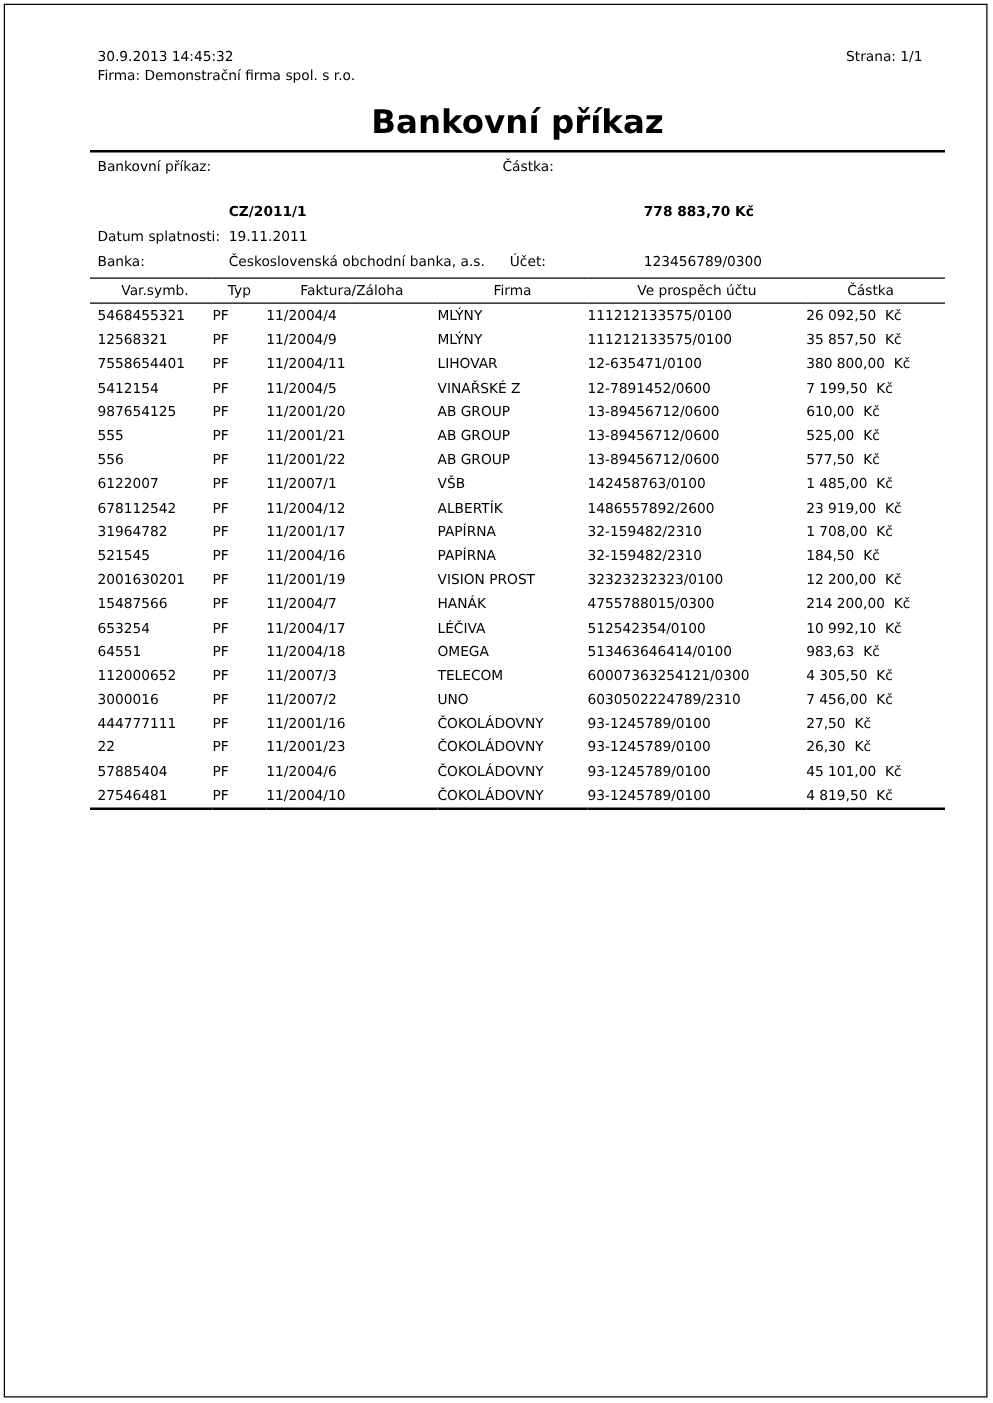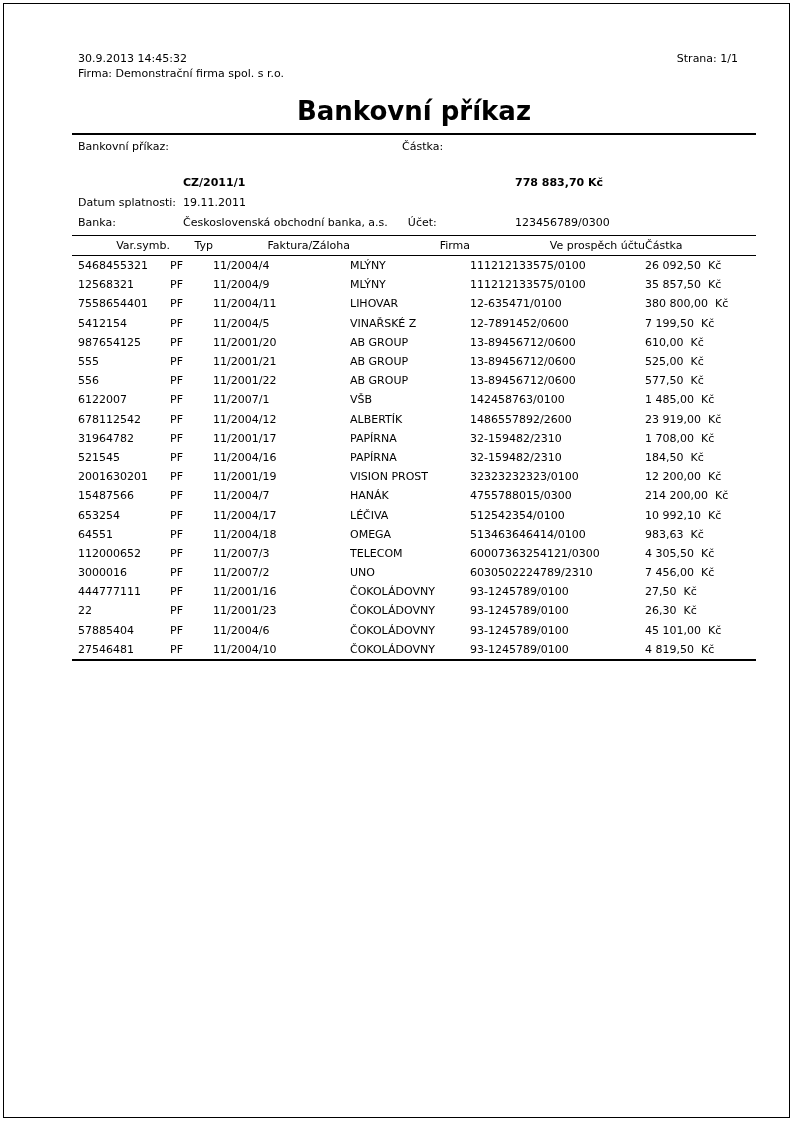--- a/index.html
+++ b/index.html
@@ -1,39 +1,39 @@
 <!DOCTYPE html>
 <html><head>
 <meta charset="utf-8">
 <style>
   html, body { margin:0; padding:0; background:#ffffff; }
   .sheet {
     position:relative; width:794px; height:1122px; background:#ffffff;
     font-family:"DejaVu Sans", sans-serif; color:#000000; overflow:hidden;
   }
   .sheet-border { position:absolute; top:3px; left:3px; right:4px; bottom:4px; border:1px solid #000; pointer-events:none; }
-  .content { position:absolute; left:72px; top:16px; width:684px; }
+  .content { position:absolute; left:72px; top:3px; width:684px; }
 
   .report-header { display:flex; justify-content:space-between; margin-top:35px; font-size:11px; line-height:15px; }
   .report-header .left { padding-left:6px; }
   .report-header .right { padding-right:18px; white-space:nowrap; }
 
   h1.report-title { margin:16px 0 8px 0; font-size:26px; line-height:28px; font-weight:bold; text-align:center; letter-spacing:0; }
 
   .rule-thick { height:0; border-top:2px solid #000; }
 
   .summary { display:grid; grid-template-columns:105px 219px 113px 1fr; font-size:11px; line-height:20px; padding:2px 0 2px 6px; }
   .summary .b { font-weight:bold;margin-top:36px; }
   .summary .bankcell { grid-column:2 / 4; display:flex; gap:20px; white-space:nowrap; }
 
   table.pay { width:684px; border-collapse:collapse; table-layout:fixed; font-size:11px; border-top:1px solid #000; border-bottom:2px solid #000; }
-  table.pay th { font-weight:normal; text-align:right; height:19px; border-bottom:1px solid #000; vertical-align:middle; white-space:nowrap; overflow:hidden; padding:0; }
+  table.pay th { font-weight:normal; text-align:center; height:19px; border-bottom:1px solid #000; vertical-align:middle; white-space:nowrap; overflow:hidden; padding:0; }
   table.pay td { height:19.2px; vertical-align:middle; white-space:nowrap; overflow:hidden; padding:0; }
   table.pay th:first-child, table.pay td:first-child { padding-left:6px; }
-  table.pay th.amt { text-align:left; padding-right:8px; }
+  table.pay th.amt { text-align:center; padding-right:8px; }
   table.pay td.amt { text-align:left; padding-right:10px; }
   table.pay td.amt .kc { margin-left:7px; }
 </style>
 </head>
 <body>
 
 <div class="sheet">
   <div class="sheet-border"></div>
 
   <div class="content">

